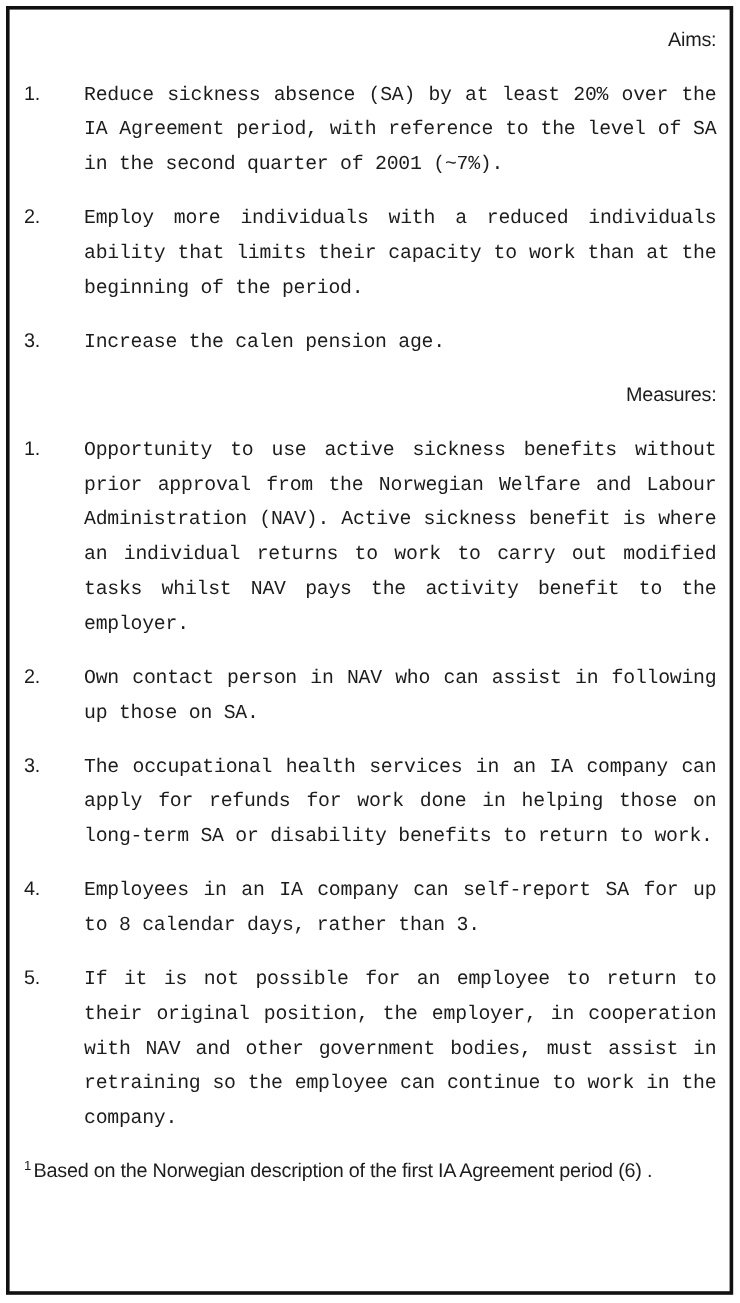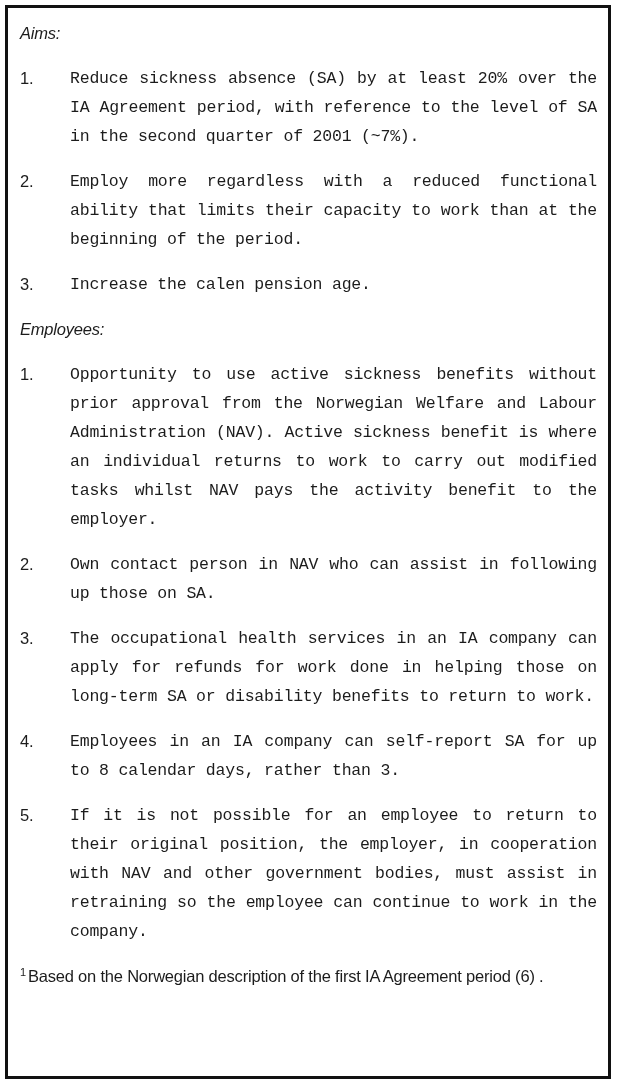--- a/index.html
+++ b/index.html
@@ -24,22 +24,21 @@
     box-sizing: border-box;
     padding: 11px 11px 8px 12px;
     overflow: hidden;
     background: #ffffff;
     font-size: 16.5px;
     letter-spacing: -0.2px;
     line-height: 29px;
   }
   .heading {
     margin: 0 0 16px 0;
-    text-align: left;
-    font-style: italic;
+    text-align: right;
   }
   .list-item {
     display: flex;
     margin: 0 0 16px 0;
   }
   .item-num {
     flex: 0 0 50px;
     width: 50px;
   }
   .item-text {
@@ -67,29 +66,29 @@
 
   <p class="heading">Aims:</p>
 
   <div>
     <div class="list-item">
       <span class="item-num">1.</span>
       <div class="item-text">Reduce sickness absence (SA) by at least 20% over the IA Agree­ment period, with reference to the level of SA in the second quarter of 2001 (~7%).</div>
     </div>
     <div class="list-item">
       <span class="item-num">2.</span>
-      <div class="item-text">Employ more regardless with a reduced functional ability that limits their capacity to work than at the beginning of the period.</div>
+      <div class="item-text">Employ more individuals with a reduced individuals ability that limits their capacity to work than at the beginning of the period.</div>
     </div>
     <div class="list-item">
       <span class="item-num">3.</span>
       <div class="item-text">Increase the calen pension age.</div>
     </div>
   </div>
 
-  <p class="heading">Employees:</p>
+  <p class="heading">Measures:</p>
 
   <div>
     <div class="list-item">
       <span class="item-num">1.</span>
       <div class="item-text">Opportunity to use active sickness benefits without prior ap­proval from the Norwegian Welfare and Labour Administration (NAV). Active sickness benefit is where an individual returns to work to carry out modified tasks whilst NAV pays the activity benefit to the employer.</div>
     </div>
     <div class="list-item">
       <span class="item-num">2.</span>
       <div class="item-text">Own contact person in NAV who can assist in following up those on SA.</div>
     </div>

